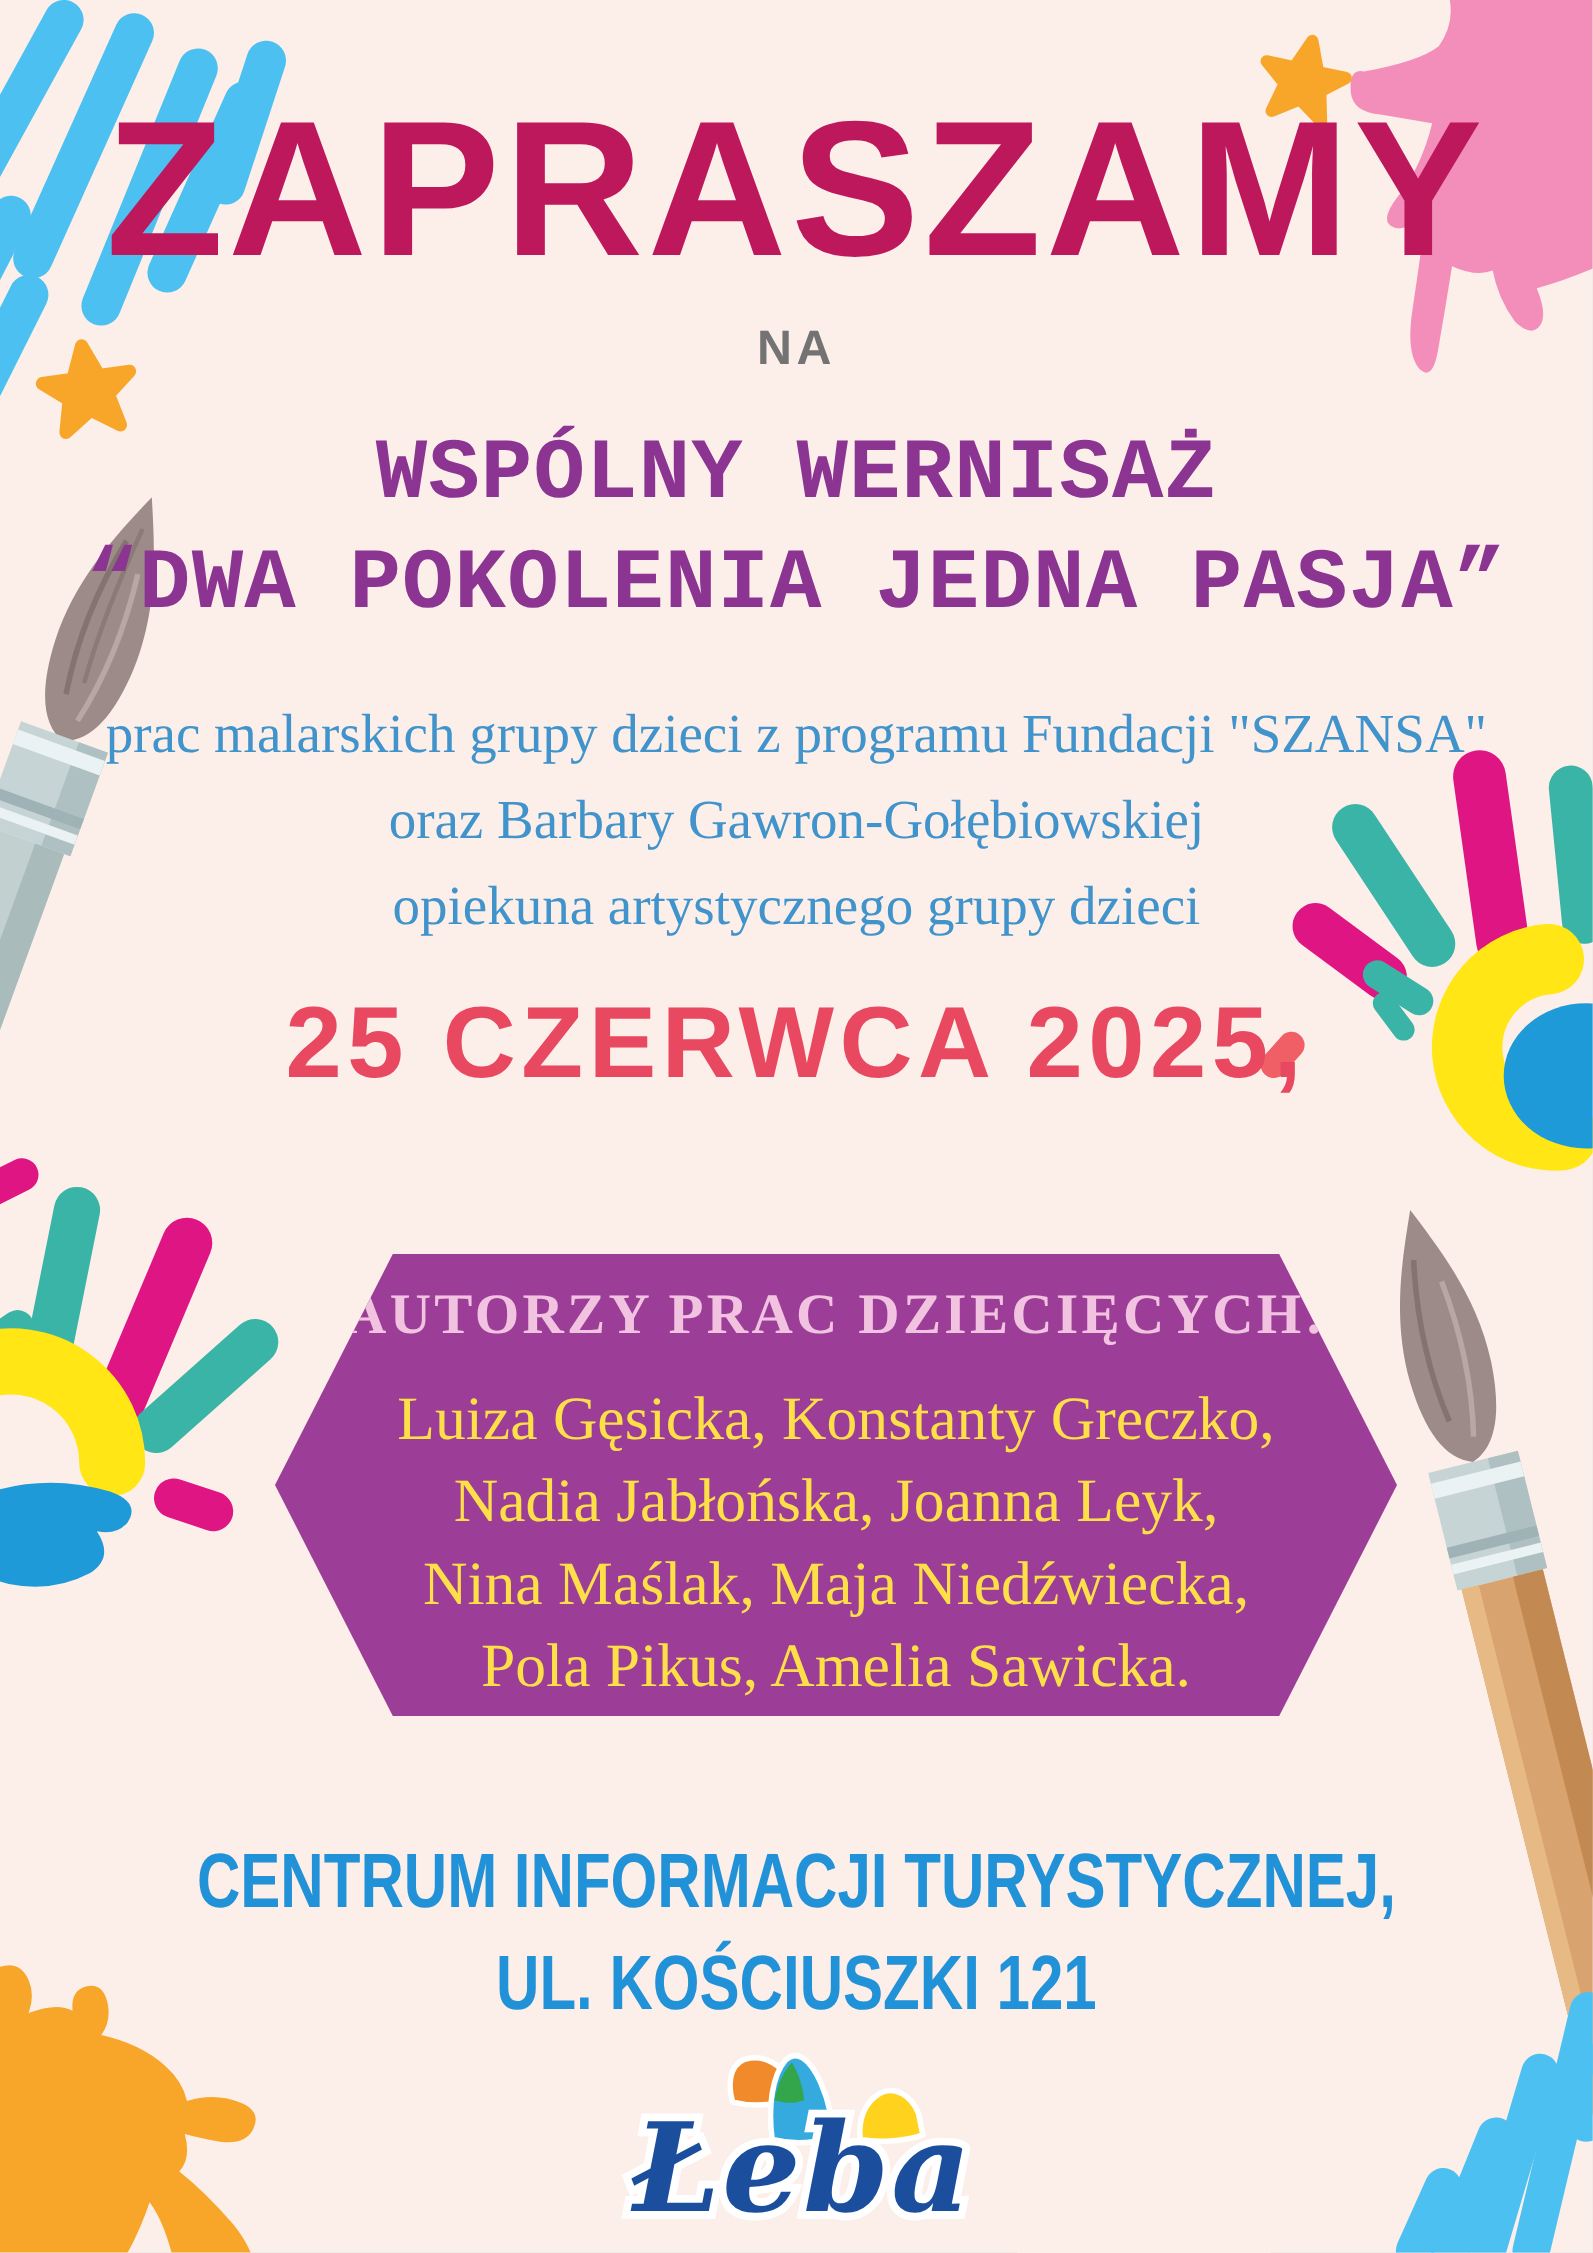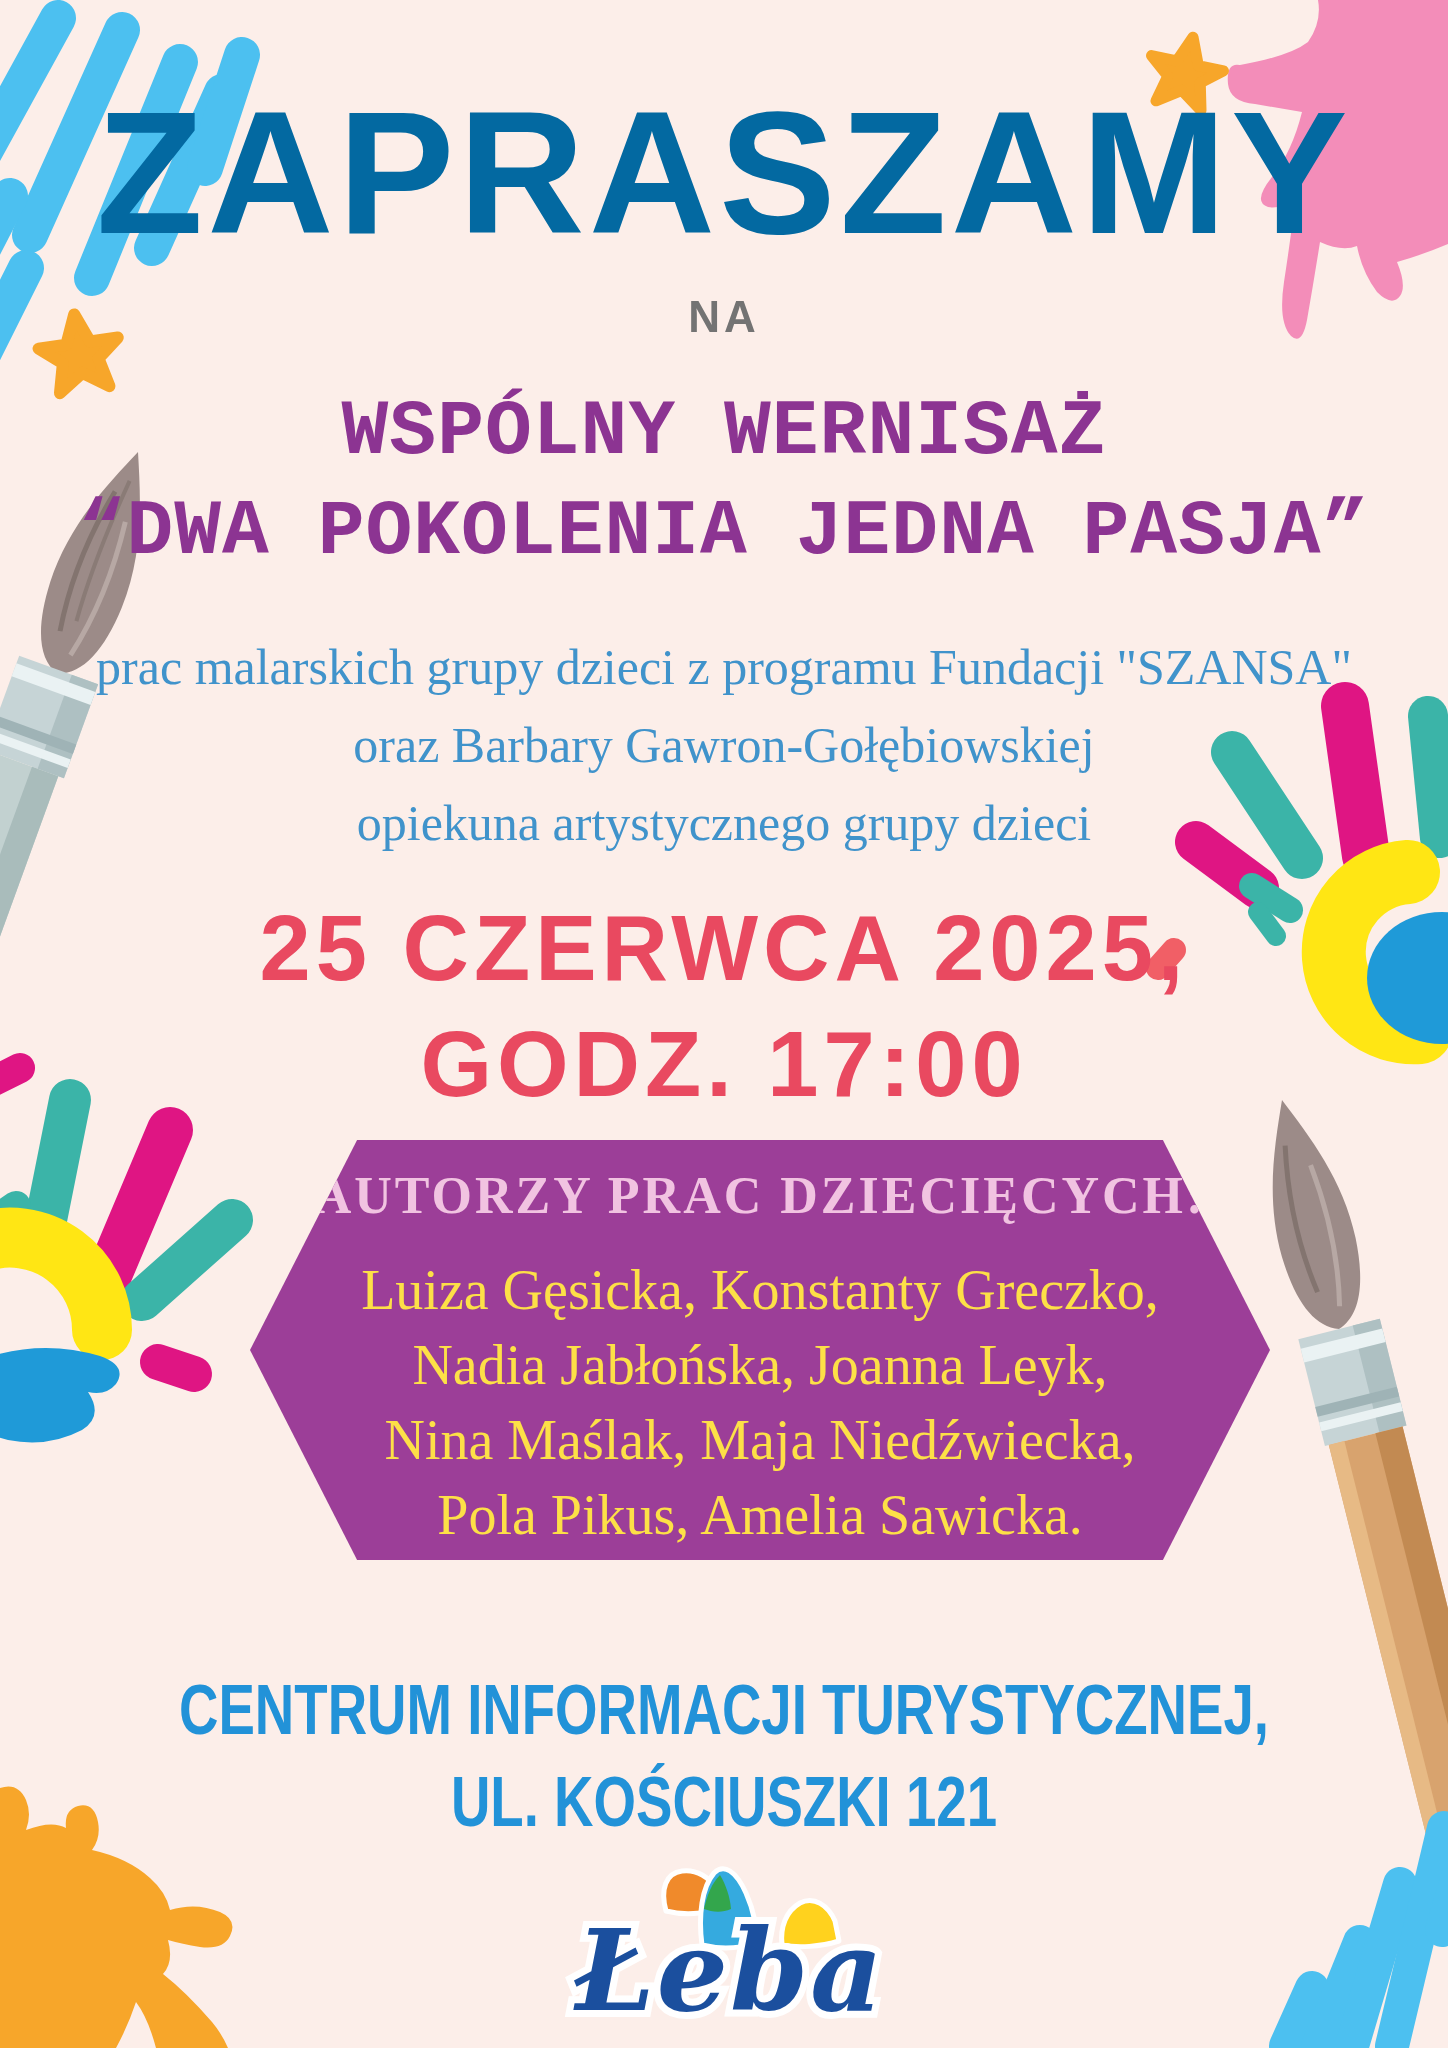--- a/index.html
+++ b/index.html
@@ -4,21 +4,21 @@
 <style>
   html,body{margin:0;padding:0;background:#e8e2de;}
   .poster{
     position:relative;width:1448px;height:2048px;overflow:hidden;
     background:#FCEEE9;font-family:"Liberation Sans",sans-serif;
   }
   .deco{position:absolute;left:0;top:0;z-index:1;}
   .txt{position:absolute;left:0;width:100%;text-align:center;z-index:3;}
 
   .title{top:85px;font-size:175px;line-height:175px;font-weight:bold;
-         letter-spacing:4px;color:#0369a1;}
+         letter-spacing:4px;color:#be185d;}
   .na{top:292px;font-size:44px;font-weight:bold;letter-spacing:4px;color:#737373;}
   .event-title{top:382px;font-family:Liberation Mono, monospace;font-weight:bold;
          font-size:78px;line-height:100px;color:#8C3492;letter-spacing:1px;}
   .desc{top:628px;font-family:"Liberation Serif",serif;font-size:50px;
          line-height:78px;color:#4093CB;}
   .date{top:890px;font-size:92px;line-height:116px;font-weight:bold;
          letter-spacing:5px;color:#E94960;}
 
   .hexagon{
     position:absolute;left:250px;top:1140px;width:1020px;height:420px;z-index:2;
@@ -158,21 +158,20 @@
   </div>
 
   <div class="txt desc">
     <div>prac malarskich grupy dzieci z programu Fundacji "SZANSA"</div>
     <div>oraz Barbary Gawron-Gołębiowskiej</div>
     <div>opiekuna artystycznego grupy dzieci</div>
   </div>
 
   <div class="txt date">
     <div>25 CZERWCA 2025,</div>
-    <div>GODZ. 17:00</div>
   </div>
 
   <div class="hexagon">
     <div class="hex-heading">AUTORZY PRAC DZIECIĘCYCH:</div>
     <div class="hex-names">
       <div>Luiza Gęsicka, Konstanty Greczko,</div>
       <div>Nadia Jabłońska, Joanna Leyk,</div>
       <div>Nina Maślak, Maja Niedźwiecka,</div>
       <div>Pola Pikus, Amelia Sawicka.</div>
     </div>

